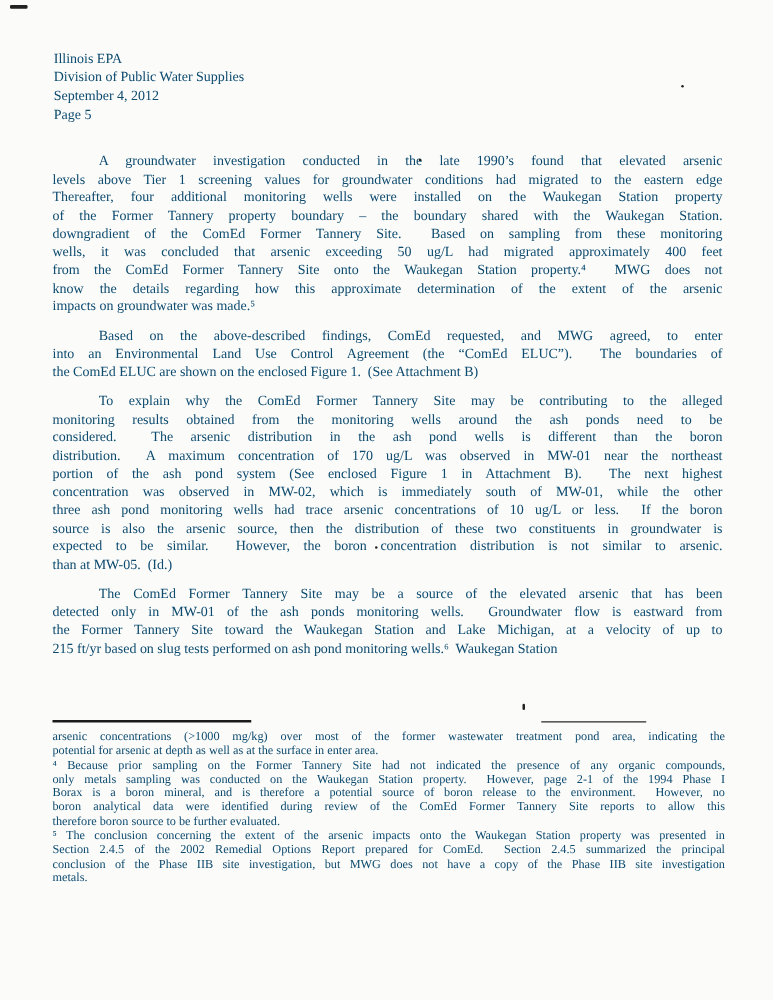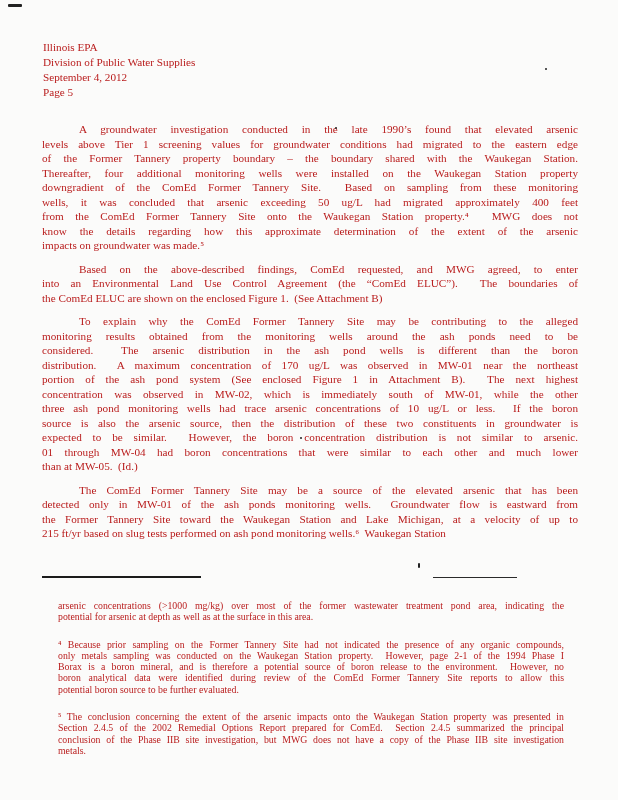--- a/index.html
+++ b/index.html
@@ -1,20 +1,20 @@
 <!DOCTYPE html>
 <html><head>
 <meta charset="utf-8">
 <style>
   html,body{margin:0;padding:0;}
   .page{
     position:relative;
     width:618px;height:800px;
     background:#fbfbfa;
-    color:#b91c1c;
+    color:#0c4a6e;
     font-family:"Liberation Serif","DejaVu Serif",serif;
     overflow:hidden;
   }
   .header{
     position:absolute;left:43px;top:40px;
     font-size:11.2px;line-height:15px;
   }
   .body-text{
     position:absolute;left:42px;top:122px;width:536px;
     font-size:11.2px;line-height:14.5px;
@@ -29,21 +29,21 @@
   .fn-sep-left{
     position:absolute;left:42px;top:576px;width:159px;height:2px;background:#1b1b1b;
   }
   .fn-sep-right{
     position:absolute;left:433px;top:577px;width:84px;height:1px;background:#2a2a2a;
   }
   .footnotes{
     position:absolute;left:42px;top:584px;width:538px;
     font-size:9.8px;line-height:11.3px;
   }
-  .fnp{margin:16px;}
+  .fnp{margin:0;}
   .fnp .line{
     text-align:justify;
     text-align-last:justify;
   }
   .fnp .line:last-child{text-align-last:left;}
   .speck{position:absolute;background:#222;border-radius:1px;}
   .speck.s1{left:8px;top:4px;width:14px;height:3px;}
   .speck.s2{left:545px;top:68px;width:2px;height:2px;}
   .speck.s3{left:335px;top:127px;width:2px;height:2px;}
   .speck.s4{left:300px;top:437px;width:2px;height:2px;}
@@ -58,22 +58,22 @@
       <div class="hline">Illinois EPA</div>
       <div class="hline">Division of Public Water Supplies</div>
       <div class="hline">September 4, 2012</div>
       <div class="hline">Page 5</div>
     </div>
 
   <div class="body-text">
     <div class="para">
         <div class="line">A groundwater investigation conducted in the late 1990’s found that elevated arsenic</div>
         <div class="line">levels above Tier 1 screening values for groundwater conditions had migrated to the eastern edge</div>
+        <div class="line">Thereafter, four additional monitoring wells were installed on the Waukegan Station property</div>
         <div class="line">of the Former Tannery property boundary – the boundary shared with the Waukegan Station.</div>
-        <div class="line">Thereafter, four additional monitoring wells were installed on the Waukegan Station property</div>
         <div class="line">downgradient of the ComEd Former Tannery Site.&nbsp; Based on sampling from these monitoring</div>
         <div class="line">wells, it was concluded that arsenic exceeding 50 ug/L had migrated approximately 400 feet</div>
         <div class="line">from the ComEd Former Tannery Site onto the Waukegan Station property.⁴&nbsp; MWG does not</div>
         <div class="line">know the details regarding how this approximate determination of the extent of the arsenic</div>
         <div class="line">impacts on groundwater was made.⁵</div>
       </div>
     <div class="para">
         <div class="line">Based on the above-described findings, ComEd requested, and MWG agreed, to enter</div>
         <div class="line">into an Environmental Land Use Control Agreement (the “ComEd ELUC”).&nbsp; The boundaries of</div>
         <div class="line">the ComEd ELUC are shown on the enclosed Figure 1.&nbsp; (See Attachment B)</div>
@@ -81,45 +81,44 @@
     <div class="para">
         <div class="line">To explain why the ComEd Former Tannery Site may be contributing to the alleged</div>
         <div class="line">monitoring results obtained from the monitoring wells around the ash ponds need to be</div>
         <div class="line">considered.&nbsp; The arsenic distribution in the ash pond wells is different than the boron</div>
         <div class="line">distribution.&nbsp; A maximum concentration of 170 ug/L was observed in MW-01 near the northeast</div>
         <div class="line">portion of the ash pond system (See enclosed Figure 1 in Attachment B).&nbsp; The next highest</div>
         <div class="line">concentration was observed in MW-02, which is immediately south of MW-01, while the other</div>
         <div class="line">three ash pond monitoring wells had trace arsenic concentrations of 10 ug/L or less.&nbsp; If the boron</div>
         <div class="line">source is also the arsenic source, then the distribution of these two constituents in groundwater is</div>
         <div class="line">expected to be similar.&nbsp; However, the boron concentration distribution is not similar to arsenic.</div>
-        <div class="line">01 through MW-04 had boron concentrations that were similar to each other and much lower</div>
         <div class="line">than at MW-05.&nbsp; (Id.)</div>
       </div>
     <div class="para">
         <div class="line">The ComEd Former Tannery Site may be a source of the elevated arsenic that has been</div>
         <div class="line">detected only in MW-01 of the ash ponds monitoring wells.&nbsp; Groundwater flow is eastward from</div>
         <div class="line">the Former Tannery Site toward the Waukegan Station and Lake Michigan, at a velocity of up to</div>
         <div class="line">215 ft/yr based on slug tests performed on ash pond monitoring wells.⁶&nbsp; Waukegan Station</div>
       </div>
   </div>
 
   <div class="fn-sep-left"></div>
   <div class="fn-sep-right"></div>
 
   <div class="footnotes">
     <div class="fnp">
         <div class="line">arsenic concentrations (&gt;1000 mg/kg) over most of the former wastewater treatment pond area, indicating the</div>
-        <div class="line">potential for arsenic at depth as well as at the surface in this area.</div>
+        <div class="line">potential for arsenic at depth as well as at the surface in enter area.</div>
       </div>
     <div class="fnp">
         <div class="line">⁴ Because prior sampling on the Former Tannery Site had not indicated the presence of any organic compounds,</div>
         <div class="line">only metals sampling was conducted on the Waukegan Station property.&nbsp; However, page 2-1 of the 1994 Phase I</div>
         <div class="line">Borax is a boron mineral, and is therefore a potential source of boron release to the environment.&nbsp; However, no</div>
         <div class="line">boron analytical data were identified during review of the ComEd Former Tannery Site reports to allow this</div>
-        <div class="line">potential boron source to be further evaluated.</div>
+        <div class="line">therefore boron source to be further evaluated.</div>
       </div>
     <div class="fnp">
         <div class="line">⁵ The conclusion concerning the extent of the arsenic impacts onto the Waukegan Station property was presented in</div>
         <div class="line">Section 2.4.5 of the 2002 Remedial Options Report prepared for ComEd.&nbsp; Section 2.4.5 summarized the principal</div>
         <div class="line">conclusion of the Phase IIB site investigation, but MWG does not have a copy of the Phase IIB site investigation</div>
         <div class="line">metals.</div>
       </div>
   </div>
 
   <div class="speck s1"></div>

